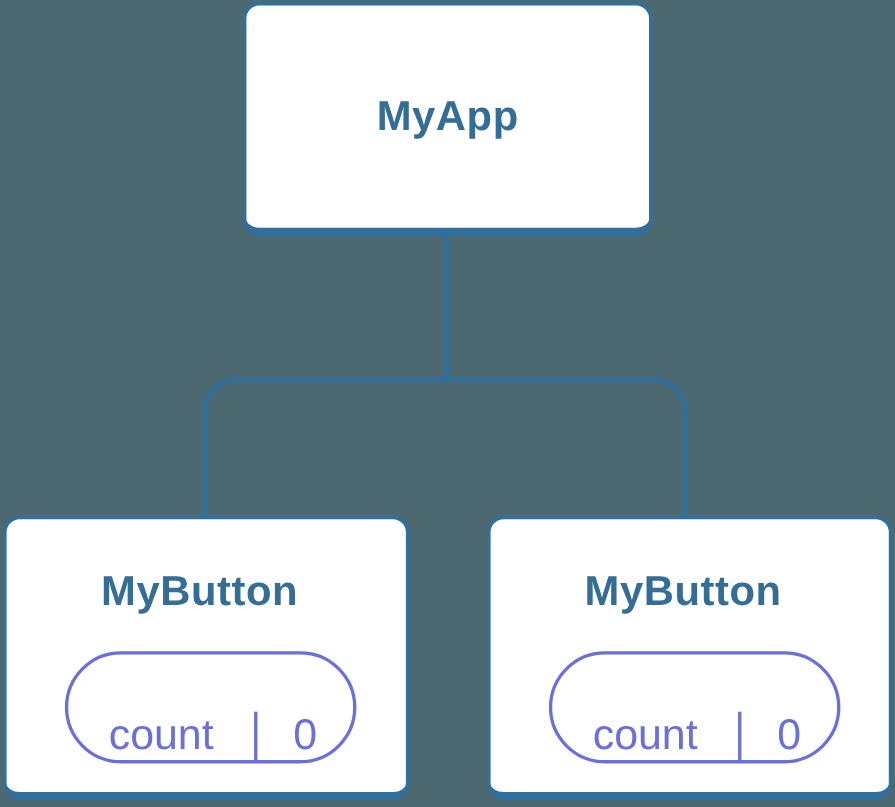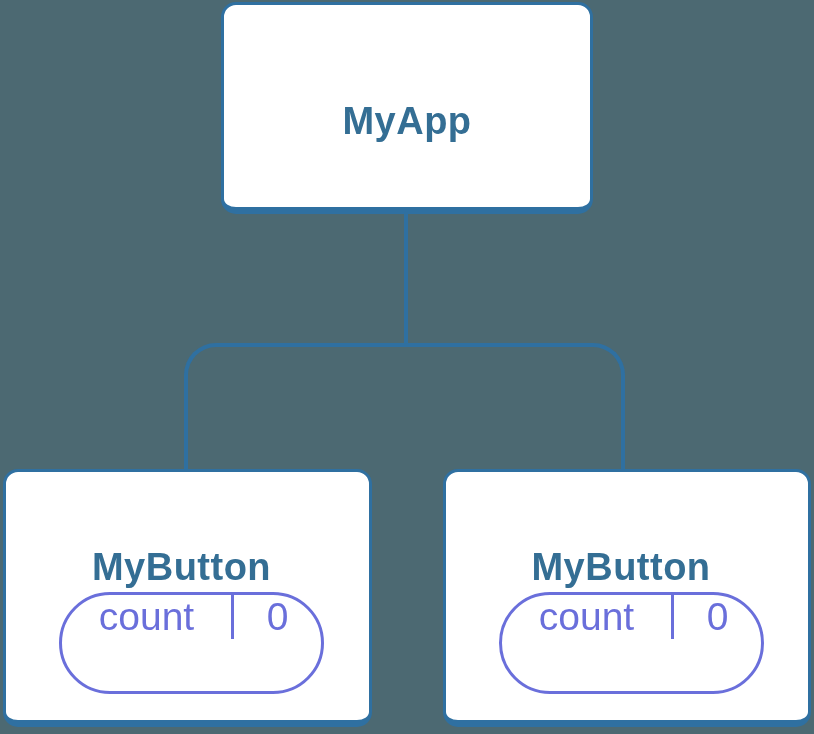--- a/index.html
+++ b/index.html
@@ -36,21 +36,20 @@
   .node-child-left  { left: 3px;   top: 469px; width: 369px; height: 258px; }
   .node-child-right { left: 443px; top: 469px; width: 368px; height: 258px; }
 
   .node-title {
     color: #346E94;
     font-size: 38px;
     font-weight: 700;
     letter-spacing: 0.5px;
     text-align: center;
     line-height: 44px;
-    margin-top: 29px;
   }
   .child-title {
     position: absolute;
     left: 0;
     right: 12px;
     top: 44px;
   }
 
   
   .connector-trunk {
@@ -78,21 +77,21 @@
   .state-pill {
     position: absolute;
     box-sizing: border-box;
     left: 53px;
     top: 120px;
     width: 265px;
     height: 102px;
     border: 3px solid #6A6FDB;
     border-radius: 51px;
     display: flex;
-    align-items: flex-start;
+    align-items: flex-end;
     color: #6A6FDB;
     font-size: 39px;
     background: #FFFFFF;
   }
   .state-key-cell {
     box-sizing: border-box;
     width: 172px;
     border-right: 3px solid #6A6FDB;
     display: flex;
     align-items: center;

